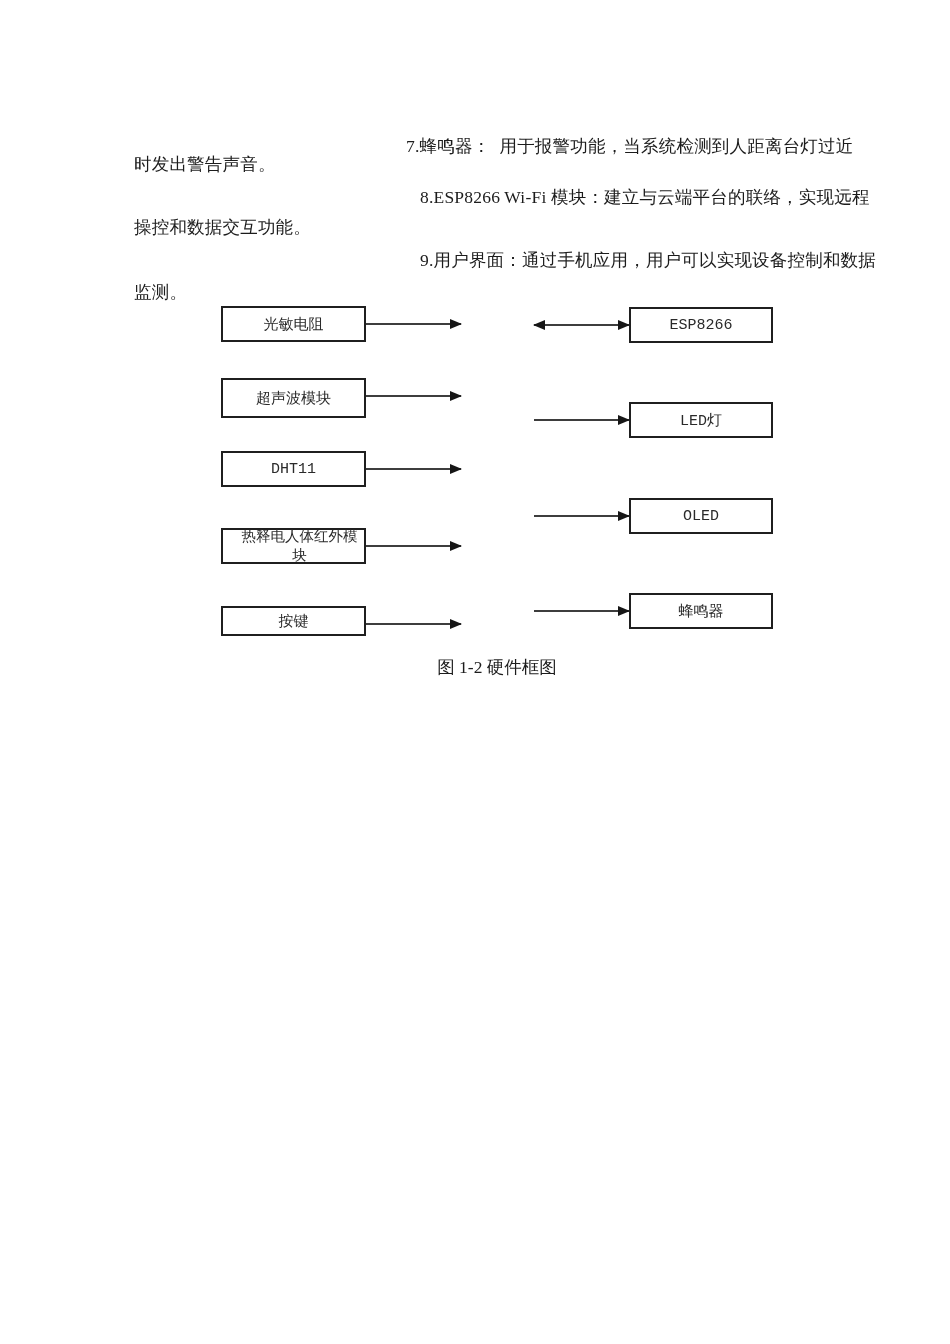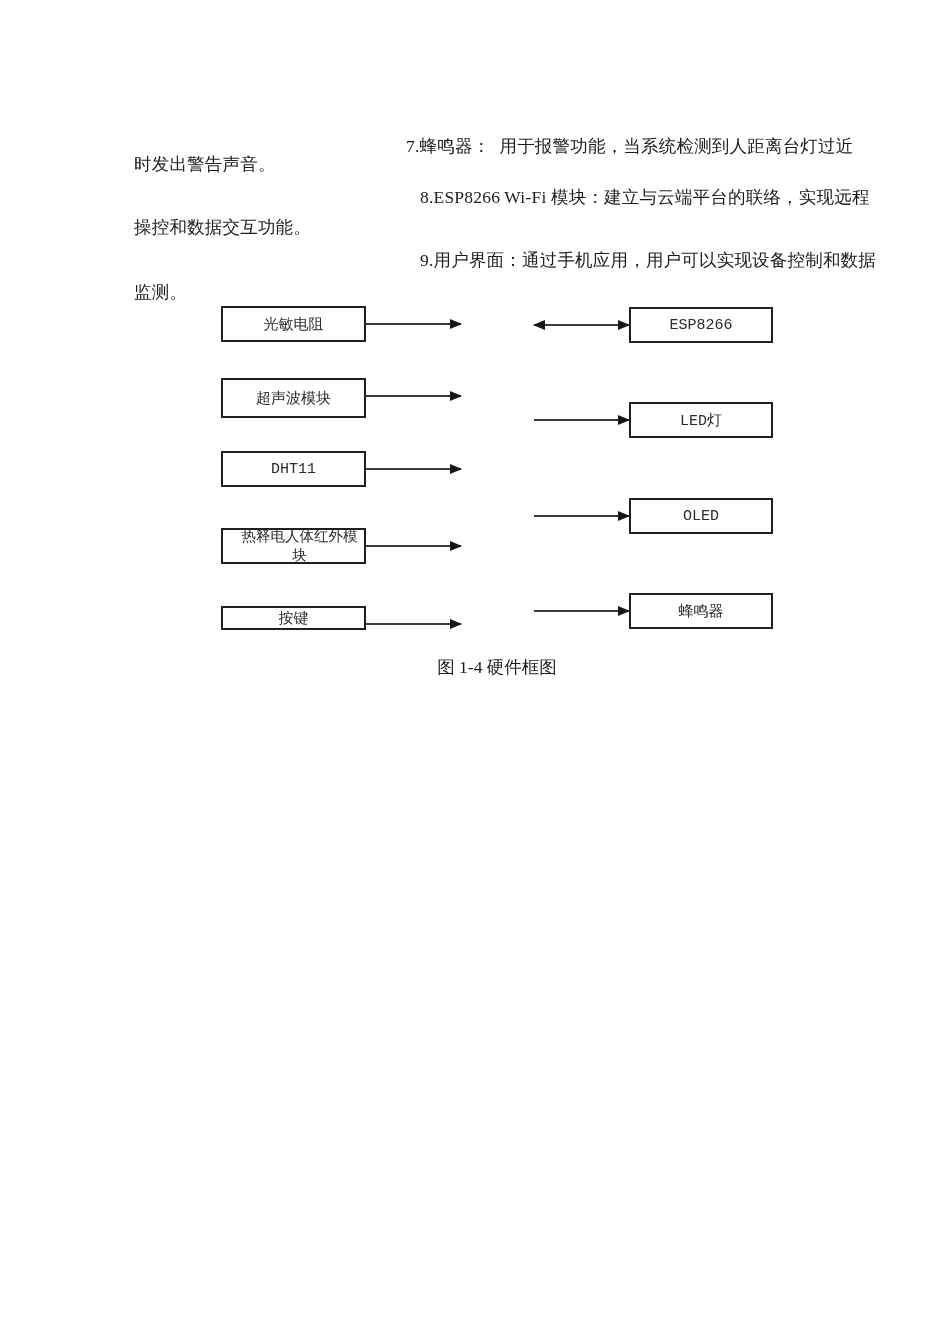--- a/index.html
+++ b/index.html
@@ -102,24 +102,24 @@
         <line x1="313" y1="210" x2="408" y2="210" stroke="#3d3d3d" stroke-width="2" marker-end="url(#arrowhead)"></line>
         <line x1="145" y1="240" x2="240" y2="240" stroke="#3d3d3d" stroke-width="2" marker-end="url(#arrowhead)"></line>
         <line x1="313" y1="305" x2="408" y2="305" stroke="#3d3d3d" stroke-width="2" marker-end="url(#arrowhead)"></line>
         <line x1="145" y1="318" x2="240" y2="318" stroke="#3d3d3d" stroke-width="2" marker-end="url(#arrowhead)"></line>
       </svg>
 
     <div class="node" style="left:0px;   top:0px;   width:145px; height:36px;">光敏电阻</div>
     <div class="node" style="left:0px;   top:72px;  width:145px; height:40px;">超声波模块</div>
     <div class="node" style="left:0px;   top:145px; width:145px; height:36px;">DHT11</div>
     <div class="node node-pir" style="left:0px;   top:222px; width:145px; height:36px;padding-left:12px;">热释电人体红外模块</div>
-    <div class="node" style="left:0px;   top:300px; width:145px; height:24px;">按键</div>
+    <div class="node" style="left:0px;   top:300px; width:145px; height:30px;">按键</div>
 
 
     <div class="node" style="left:408px; top:1px;   width:144px; height:36px;">ESP8266</div>
     <div class="node" style="left:408px; top:96px;  width:144px; height:36px;">LED灯</div>
     <div class="node" style="left:408px; top:192px; width:144px; height:36px;">OLED</div>
     <div class="node" style="left:408px; top:287px; width:144px; height:36px;">蜂鸣器</div>
   </div>
 
-  <div id="figure-caption">图 1-4 硬件框图</div>
+  <div id="figure-caption">图 1-2 硬件框图</div>
 
 </div>
 
 </body></html>

